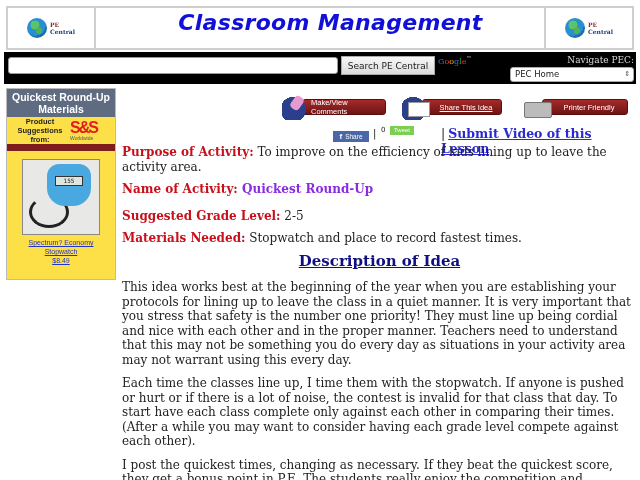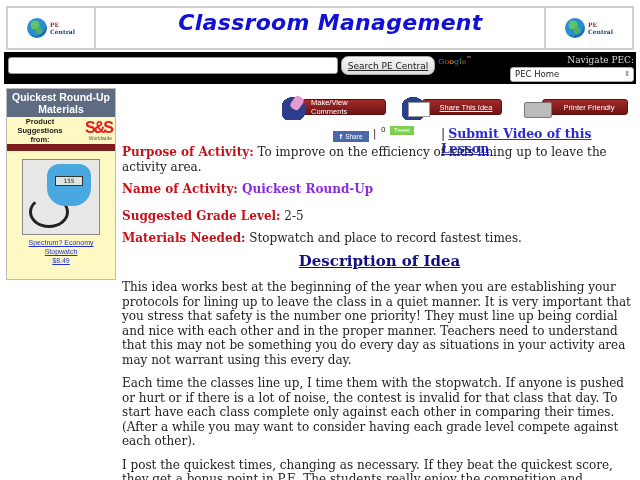--- a/index.html
+++ b/index.html
@@ -14,33 +14,33 @@
   .globe::after { content:""; position:absolute; left:9px; top:9px; width:6px; height:7px; background:#4fb25a; border-radius:40% 60% 50% 50%; }
   .logo-text { font-family: "DejaVu Serif", serif; font-size: 6px; line-height: 7px; font-weight: bold; }
   .logo-text .pe { color: #8b2d2d; display:block; }
   .logo-text .central { color: #1b3f7a; display:block; }
   .title-box { flex:1; display:flex; align-items:flex-start; justify-content:center; padding-top: 2px; padding-left: 21px; }
   .page-title { font-family: "DejaVu Sans", sans-serif; font-weight: bold; font-style: italic; font-size: 22px; color: #1010d8; letter-spacing: 0.3px; }
 
   
   .blackbar { position:absolute; left:4px; top:52px; width:632px; height:32px; background:#000; }
   .search-input { position:absolute; left:4px; top:5px; width:330px; height:17px; border:1px solid #999; border-radius:3px; background:#fff; }
-  .search-btn { position:absolute; left:337px; top:4px; width:94px; height:19px; border:1px solid #aaa; border-radius:7px; background: linear-gradient(#f7f7f7,#dcdcdc); font-family:"DejaVu Sans", sans-serif; font-size:9px; color:#222; display:flex; align-items:center; justify-content:center;text-decoration:underline; }
+  .search-btn { position:absolute; left:337px; top:4px; width:94px; height:19px; border:1px solid #aaa; border-radius:0; background: linear-gradient(#f7f7f7,#dcdcdc); font-family:"DejaVu Sans", sans-serif; font-size:9px; color:#222; display:flex; align-items:center; justify-content:center; }
   .google { position:absolute; left:434px; top:3px; font-family:"DejaVu Serif", serif; font-size:8px; }
   .google .g1{color:#3a6ee8}.google .g2{color:#e33}.google .g3{color:#f5b400}.google .g4{color:#3a6ee8}.google .g5{color:#2a9d3a}.google .g6{color:#e33}
   .nav-label { position:absolute; right:2px; top:3px; font-family:"DejaVu Serif", serif; font-size:9px; color:#ddd; }
   .nav-select { position:absolute; left:506px; top:15px; width:124px; height:15px; border:1px solid #aaa; border-radius:3px; background:#fff; font-family:"DejaVu Sans", sans-serif; font-size:8.5px; color:#222; padding-left:4px; line-height:13px; }
   .nav-select .arrow { position:absolute; right:3px; top:0; font-size:7px; color:#555; }
 
   
-  .sidebar { position:absolute; left:6px; top:88px; width:110px; height:192px; border:1px solid #bbb; background:#fef9c3; }
+  .sidebar { position:absolute; left:6px; top:88px; width:110px; height:192px; border:1px solid #bbb; background:#fde047; }
   .side-head { background:#5e6b80; color:#fff; font-family:"Liberation Sans", sans-serif; font-weight:bold; font-size:10.5px; text-align:center; line-height:12px; padding:2px 2px; height:28px; }
   .side-sugg { display:flex; align-items:center; height:34px; border-bottom:7px solid #7f1d1d; padding: 12px 3px; }
   .sugg-text { font-family:"Liberation Sans", sans-serif; font-weight:bold; font-size:7.5px; text-align:center; line-height:9px; width:60px; color:#222; }
-  .sss { flex:1; text-align:right; }
+  .sss { flex:1; text-align:left; }
   .sss .s1 { font-family:"Liberation Sans", sans-serif; font-weight:bold; font-size:16px; color:#e31b23; letter-spacing:-2px; display:block; line-height:15px; }
   .sss .s2 { font-family:"Liberation Sans", sans-serif; font-size:5px; color:#555; display:block; }
   .product-img { margin: 8px auto 0; width:78px; height:76px; border:1px solid #888; background:#e8e8e6; position:relative; overflow:hidden; }
   .stopwatch { position:absolute; left:24px; top:4px; width:44px; height:42px; background:#4aa8e0; border-radius: 12px 12px 18px 18px; }
   .sw-screen { position:absolute; left:32px; top:16px; width:28px; height:10px; background:#dfe6e0; border:1px solid #333; font-size:6px; text-align:center; line-height:8px; font-family:"DejaVu Sans Mono", monospace; }
   .cord { position:absolute; left:6px; top:36px; width:40px; height:32px; border:3px solid #222; border-radius: 50%; border-top-color: transparent; }
   .product-link { font-family:"Liberation Sans", sans-serif; font-size:7px; color:#2233cc; text-decoration:underline; text-align:center; line-height:9px; margin-top:3px; display:block; }
 
   
   .action-btn { position:absolute; top:94px; height:26px; display:flex; align-items:center; }

